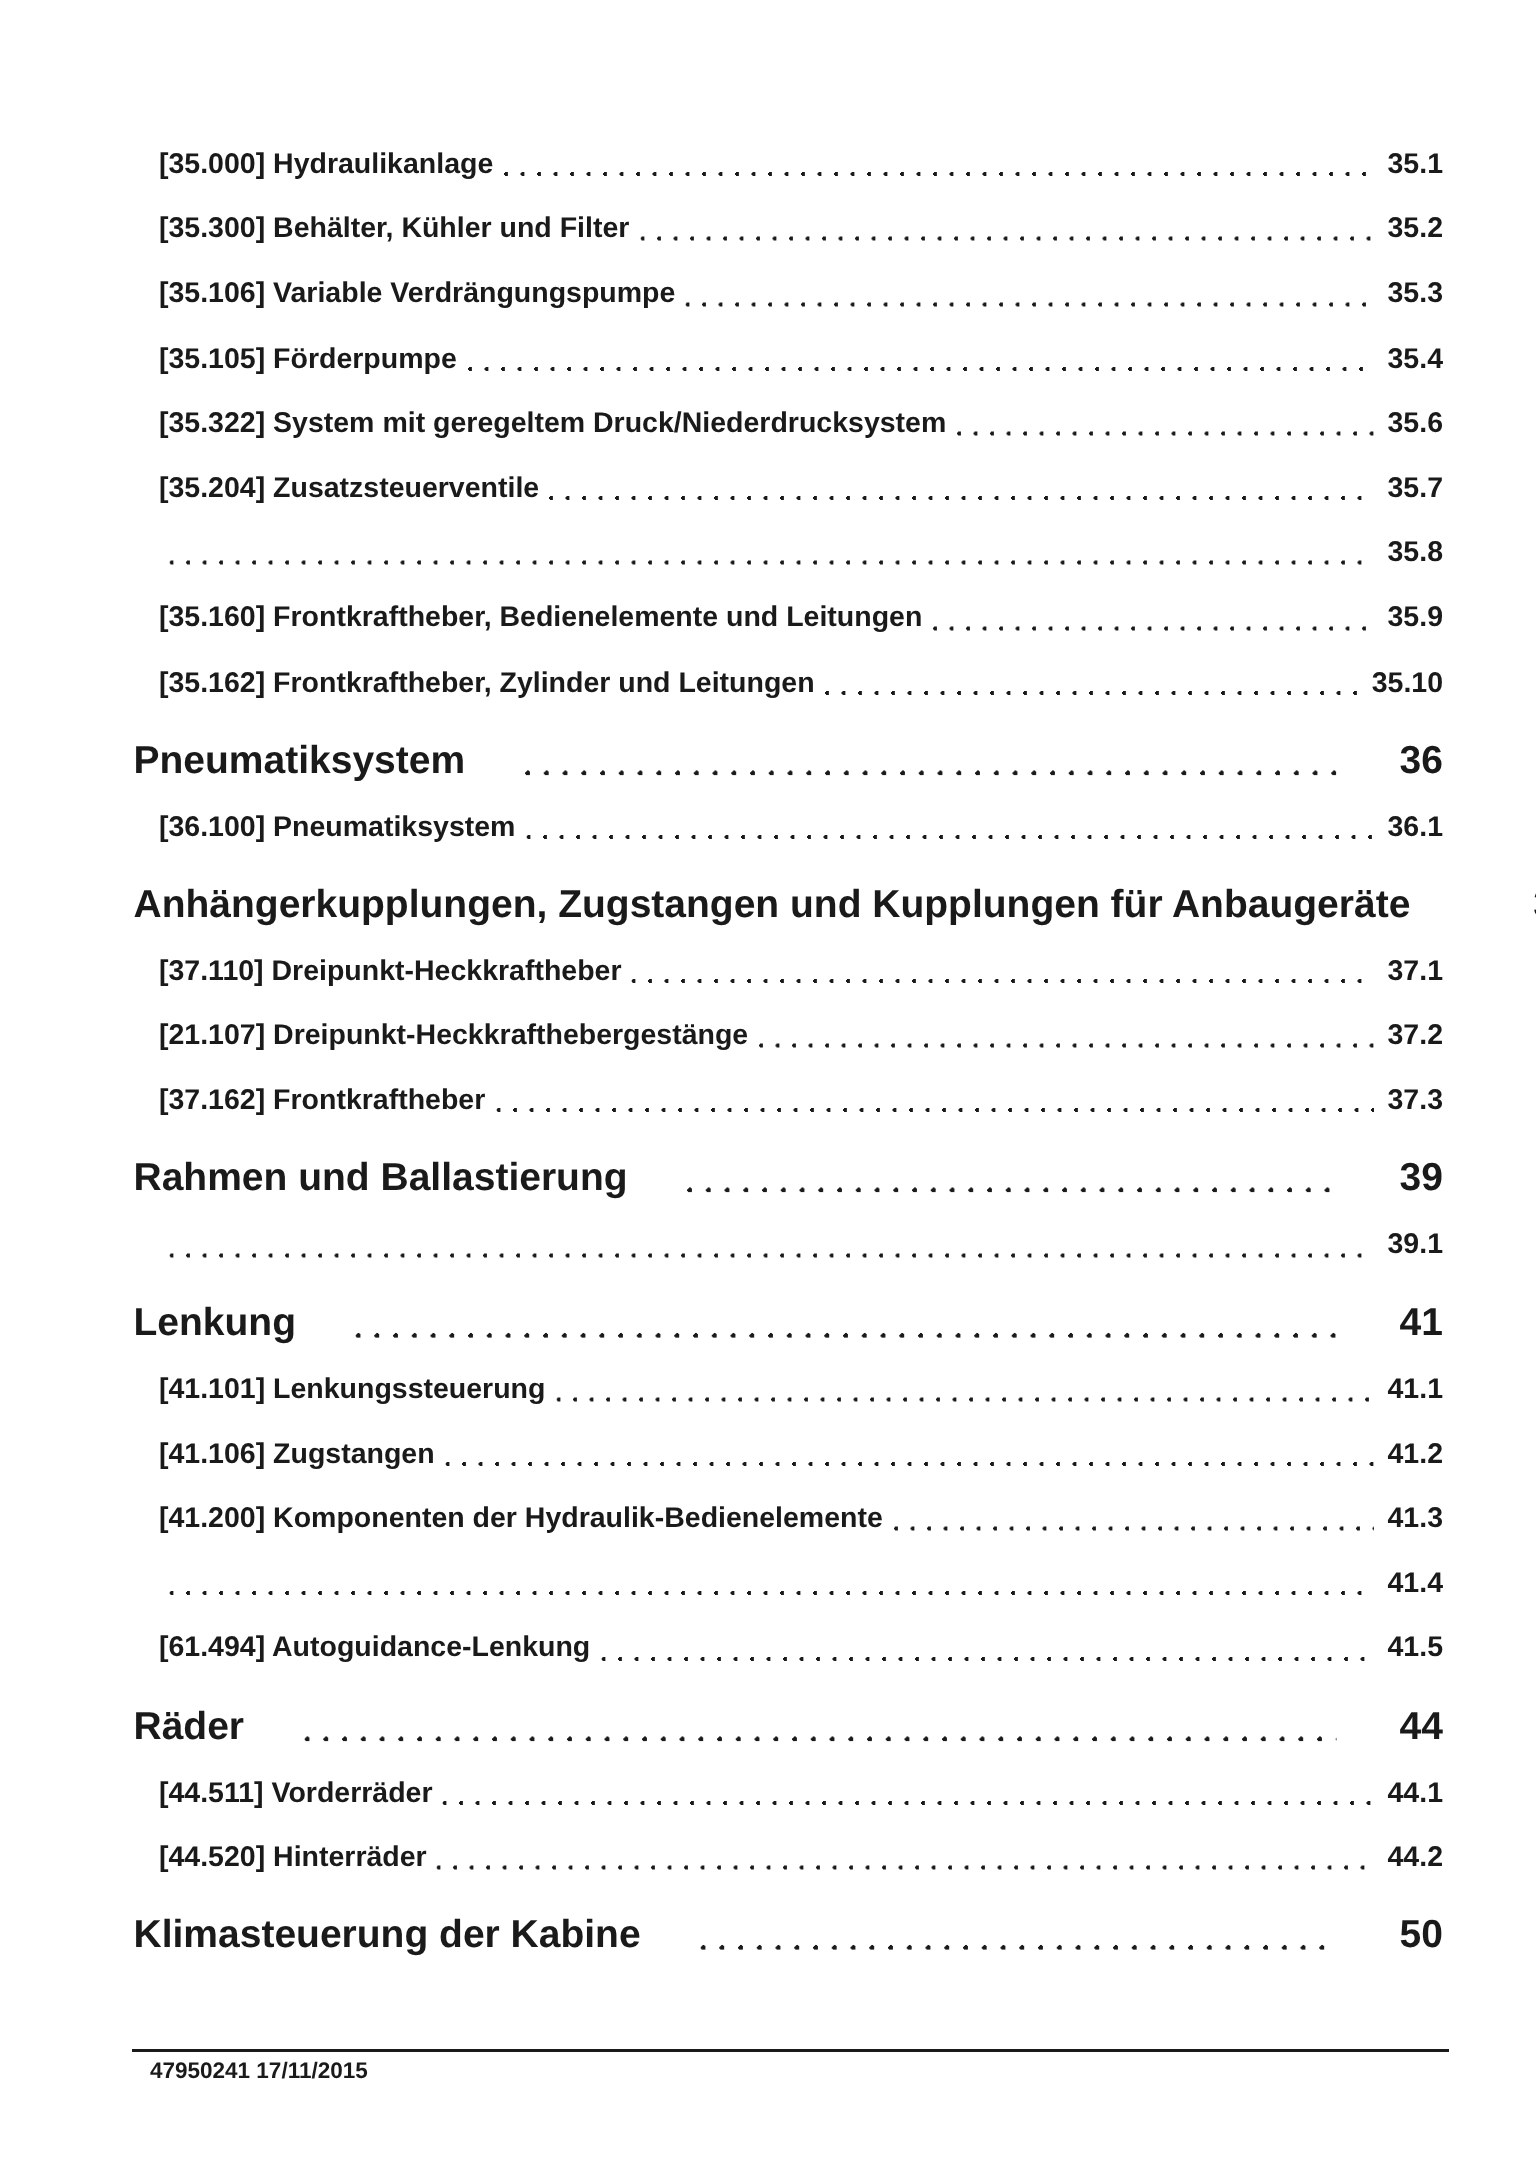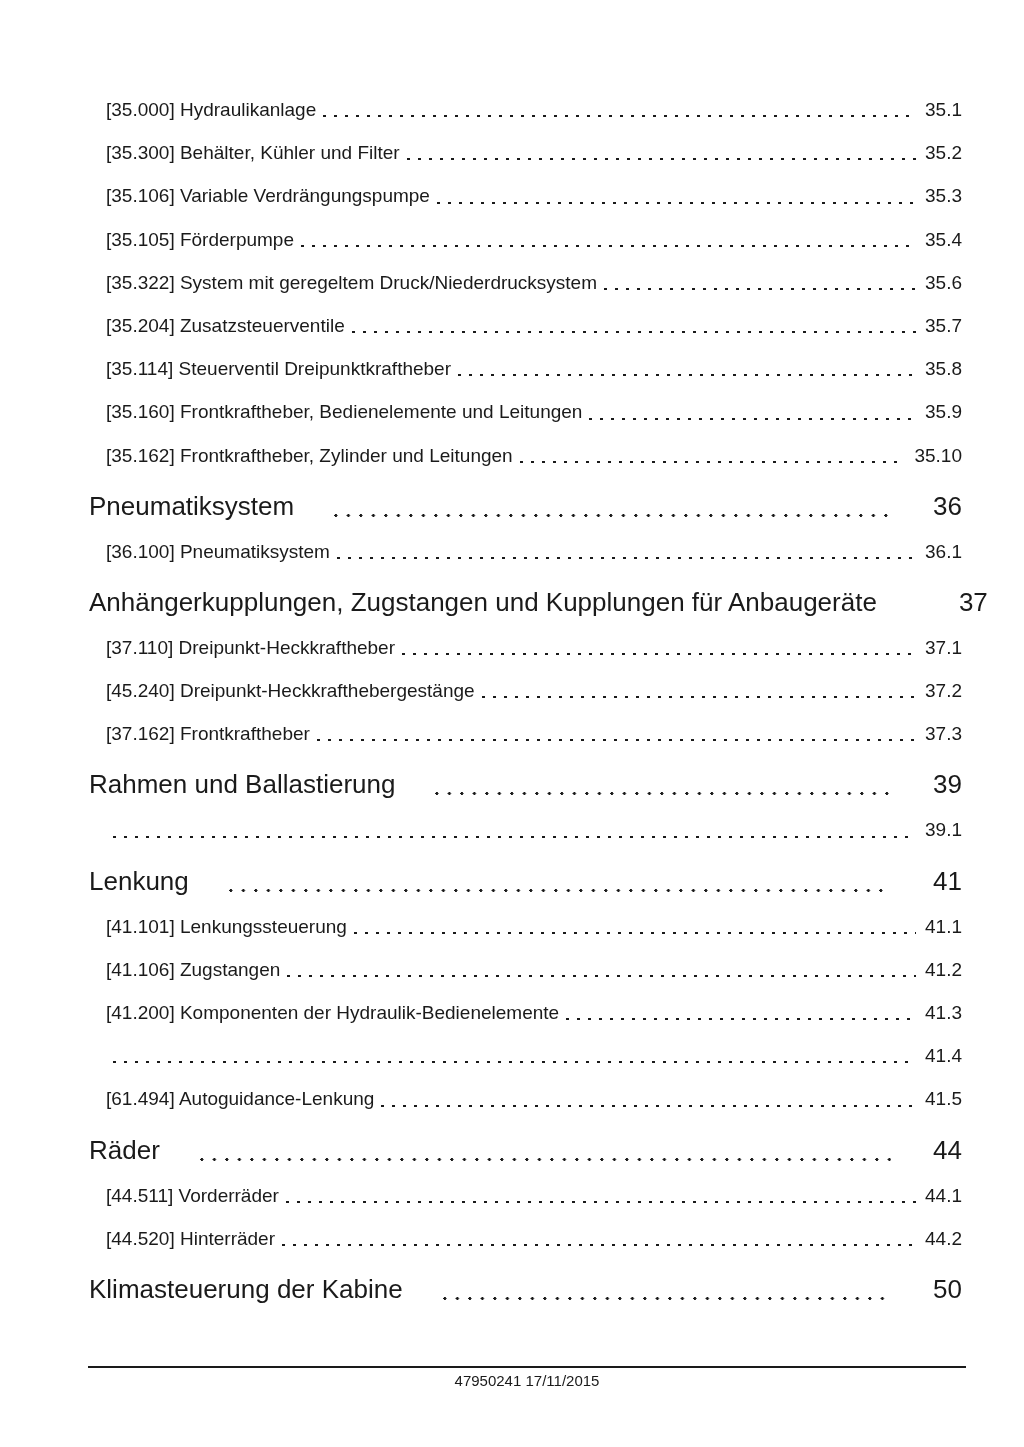--- a/index.html
+++ b/index.html
@@ -8,20 +8,21 @@
     width: 1024px; height: 1447px;
     background: #ffffff;
     font-family: "Liberation Sans", sans-serif;
     color: #1a1a1a;
   }
   .page {
     position: relative;
     width: 1024px; height: 1447px;
     overflow: hidden;
     background: #ffffff;
+    font-weight: bold;
   }
   .toc {
     position: absolute;
     top: 88px; left: 89px; right: 62px;
   }
   .row { display: flex; white-space: nowrap; }
   .row.sub {
     height: 43.2px; line-height: 43.2px;
     font-size: 19px;
     padding-left: 17px;
@@ -51,23 +52,22 @@
   }
   .leader.none { background: none; }
   .footer-rule {
     position: absolute;
     left: 88px; top: 1366px;
     width: 878px; height: 2px;
     background: #1a1a1a;
   }
   .footer-text {
     position: absolute;
-    left: 88px; top: 1371px;
+    left: 100px; top: 1371px;
     width: 878px;
-    text-align: center;
     font-size: 15px;
     line-height: 19px;
   }
 </style>
 </head>
 <body>
 
 <div class="page">
   <div class="toc" id="toc-list">
       <div class="row sub">
@@ -94,21 +94,20 @@
     <span class="label">[35.322] System mit geregeltem Druck/Niederdrucksystem</span>
     <span class="leader"></span>
     <span class="pagenum">35.6</span>
   </div>
       <div class="row sub">
     <span class="label">[35.204] Zusatzsteuerventile</span>
     <span class="leader"></span>
     <span class="pagenum">35.7</span>
   </div>
       <div class="row sub">
-    <span class="label">[35.114] Steuerventil Dreipunktkraftheber</span>
     <span class="leader"></span>
     <span class="pagenum">35.8</span>
   </div>
       <div class="row sub">
     <span class="label">[35.160] Frontkraftheber, Bedienelemente und Leitungen</span>
     <span class="leader"></span>
     <span class="pagenum">35.9</span>
   </div>
       <div class="row sub">
     <span class="label">[35.162] Frontkraftheber, Zylinder und Leitungen</span>
@@ -129,21 +128,21 @@
     <span class="label">Anhängerkupplungen, Zugstangen und Kupplungen für Anbaugeräte</span>
     <span class="leader none"></span>
     <span class="pagenum">37</span>
   </div>
       <div class="row sub">
     <span class="label">[37.110] Dreipunkt-Heckkraftheber</span>
     <span class="leader"></span>
     <span class="pagenum">37.1</span>
   </div>
       <div class="row sub">
-    <span class="label">[45.240] Dreipunkt-Heckkrafthebergestänge</span>
+    <span class="label">[21.107] Dreipunkt-Heckkrafthebergestänge</span>
     <span class="leader"></span>
     <span class="pagenum">37.2</span>
   </div>
       <div class="row sub">
     <span class="label">[37.162] Frontkraftheber</span>
     <span class="leader"></span>
     <span class="pagenum">37.3</span>
   </div>
       <div class="row section">
     <span class="label">Rahmen und Ballastierung</span>

